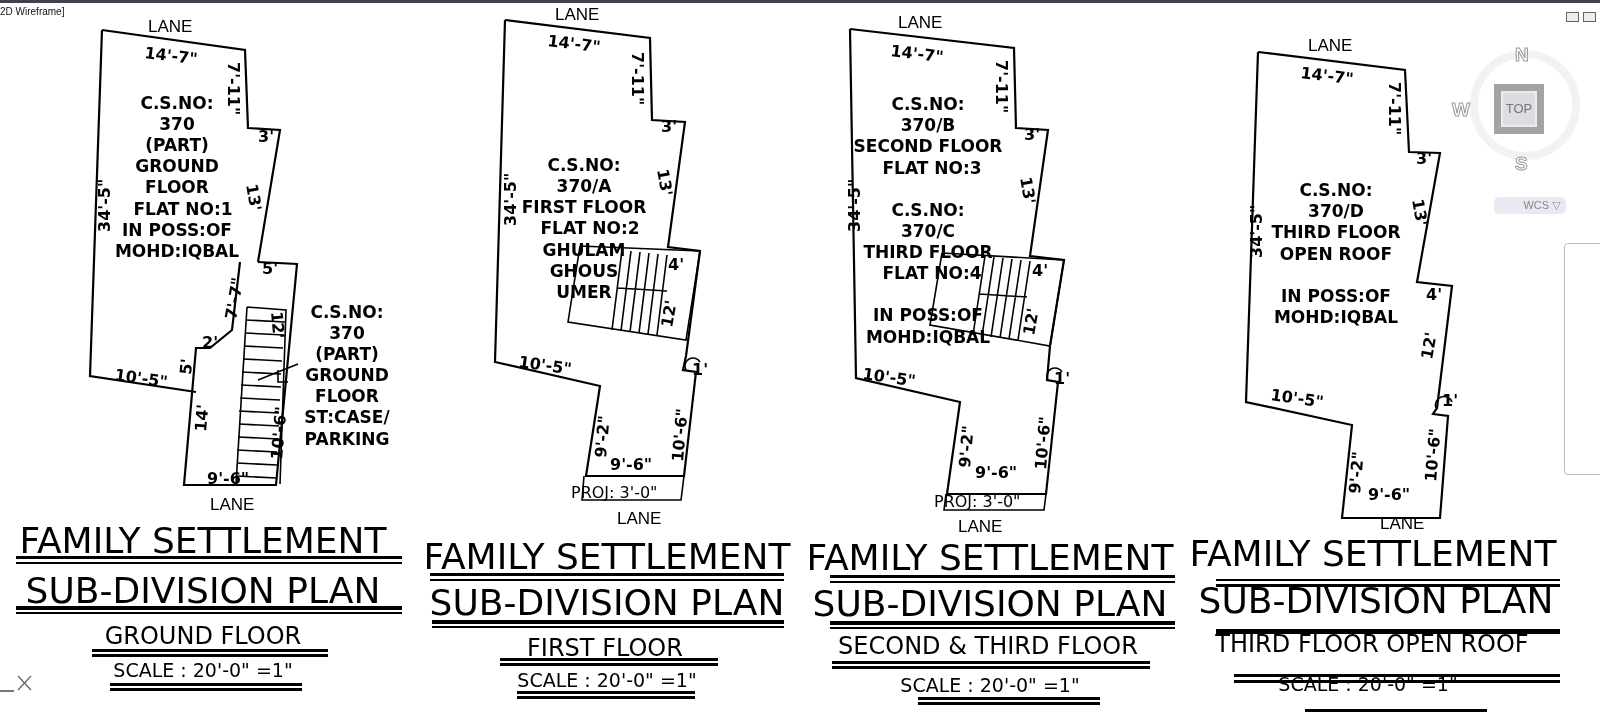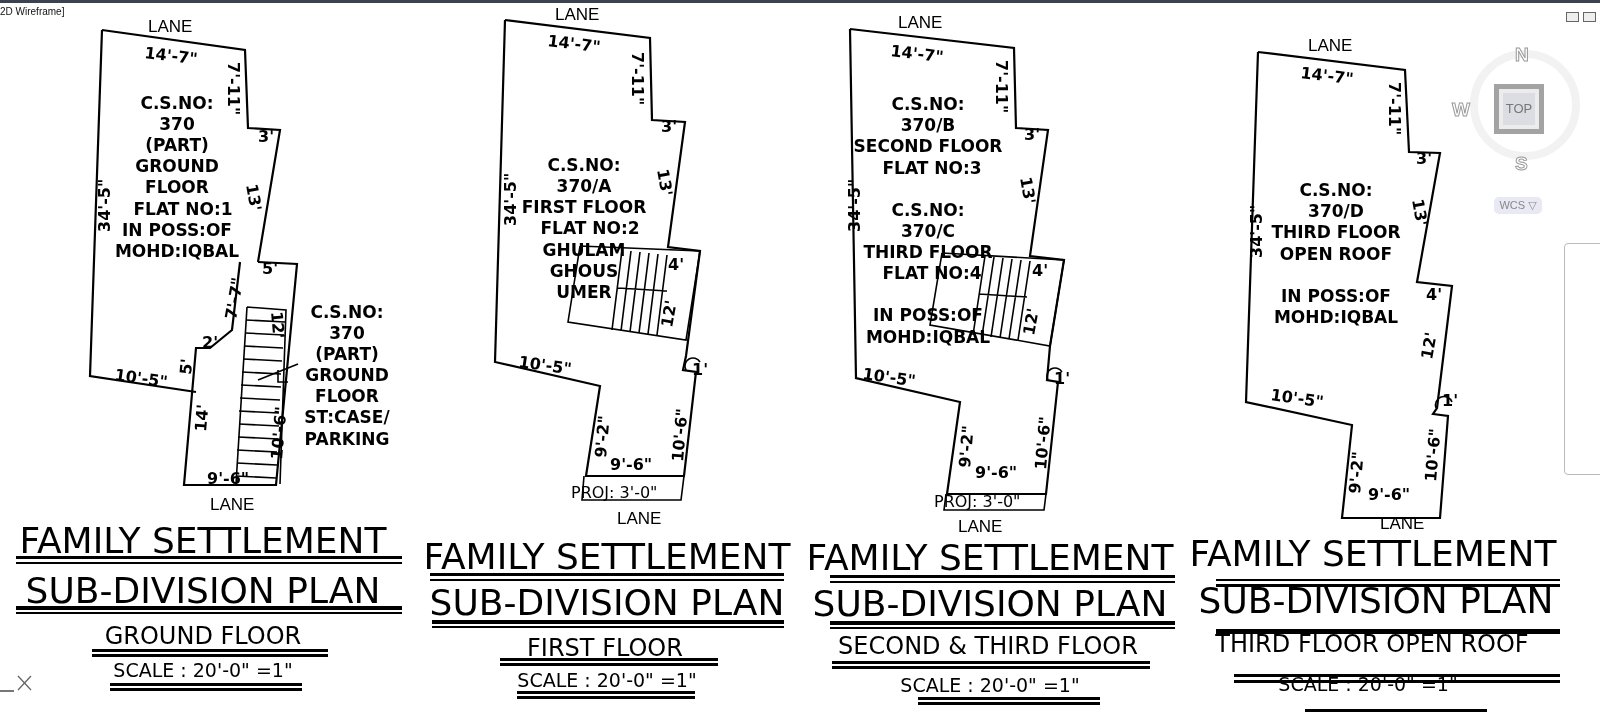--- a/index.html
+++ b/index.html
@@ -22,27 +22,27 @@
   .dim { font-family:"DejaVu Sans", sans-serif; font-weight:bold; font-size:16px; }
   .proj { font-family:"DejaVu Sans", sans-serif; font-size:16px; }
   .t-big { font-family:"DejaVu Sans", sans-serif; font-size:36px; }
   .t-mid { font-family:"DejaVu Sans", sans-serif; font-size:24px; }
   .t-sm  { font-family:"DejaVu Sans", sans-serif; font-size:19px; }
 
   .viewcube { position:absolute; left:1462px; top:40px; width:130px; height:150px; }
   .vc-ring { position:absolute; left:8px; top:10px; width:110px; height:110px; border-radius:50%;
     border:8px solid #f2f2f2; box-sizing:border-box; }
   .vc-top { position:absolute; left:32px; top:44px; width:50px; height:50px; background:#ececec;
-    border:5px solid #a3a3a3; box-sizing:border-box; display:flex; align-items:center; justify-content:center; }
+    border:7px solid #a3a3a3; box-sizing:border-box; display:flex; align-items:center; justify-content:center; }
   .vc-top span { display:block; background:#dcdde2; width:32px; height:32px; line-height:32px; text-align:center;
     font-family:"Liberation Sans", sans-serif; font-size:13px; color:#777; }
   .vc-dir { position:absolute; font-family:"Liberation Sans", sans-serif; font-weight:bold; font-size:19px;
     color:#fff; -webkit-text-stroke:1px #999; }
   .wcs { position:absolute; left:1494px; top:197px; width:48px; height:17px; background:#e8e9f3; border-radius:5px;
-    font-family:"Liberation Sans", sans-serif; font-size:11px; color:#888; line-height:17px; text-align:center; }
+    font-family:"Liberation Sans", sans-serif; font-size:11px; color:#888; line-height:17px; text-align:center;padding-left:24px; }
   .navbar { position:absolute; left:1564px; top:243px; width:40px; height:230px; border:1px solid #bbb; border-radius:4px; background:#fff; }
   .ucs { position:absolute; left:0; top:672px; }
 </style>
 </head>
 <body>
 
 <div class="topbar"></div>
 <div class="viewport-label">2D Wireframe]</div>
 <div class="win-ctrls">
   <span></span>

